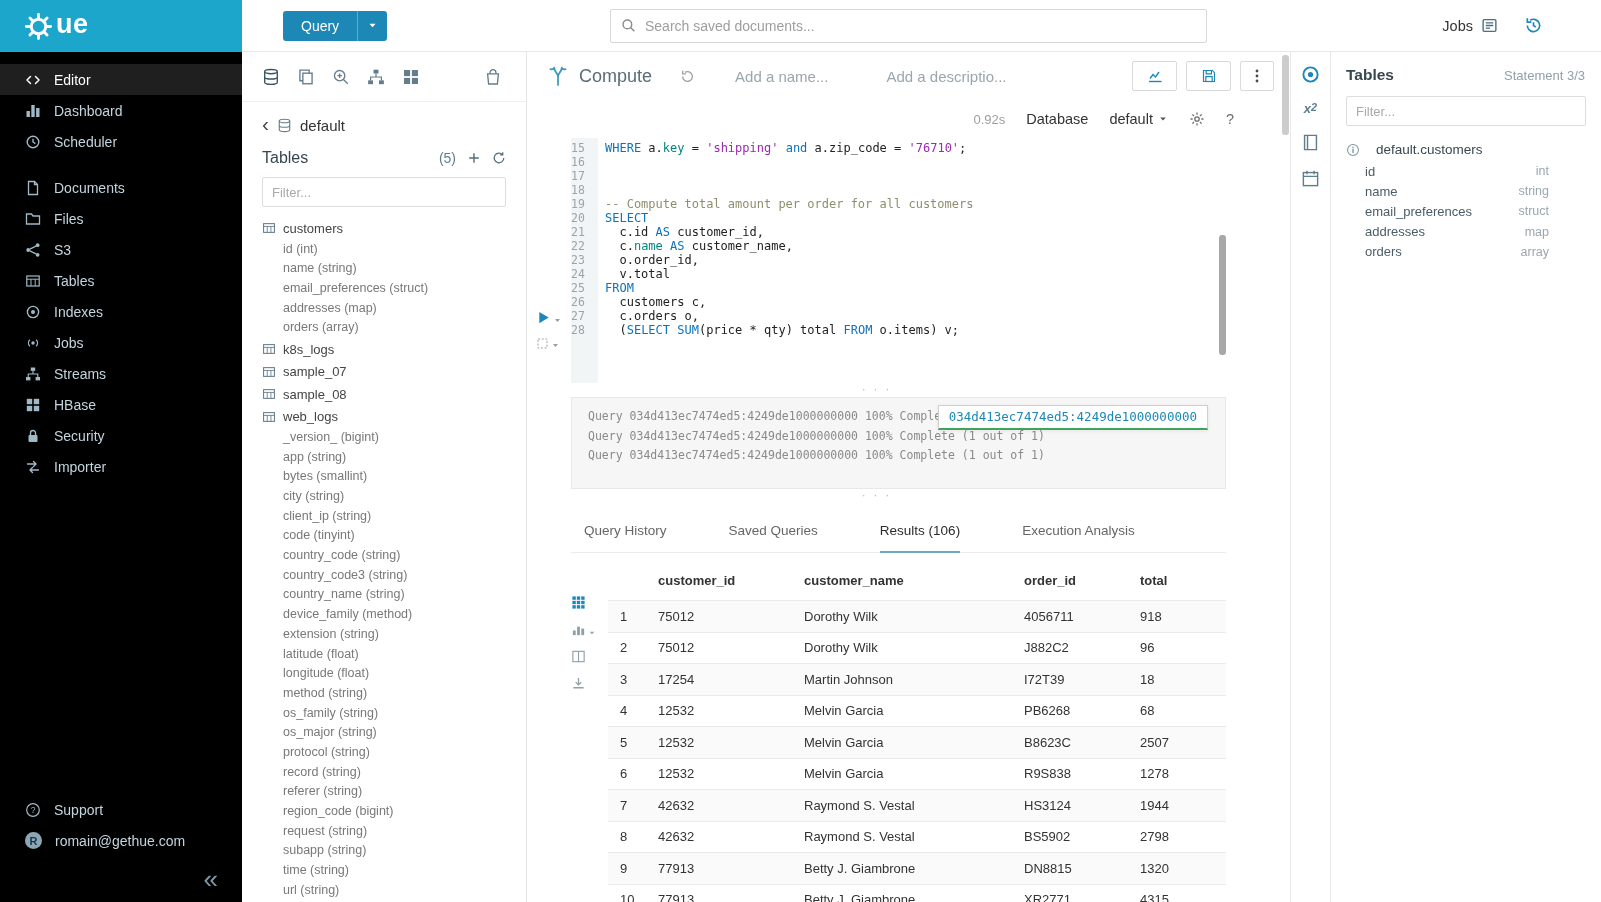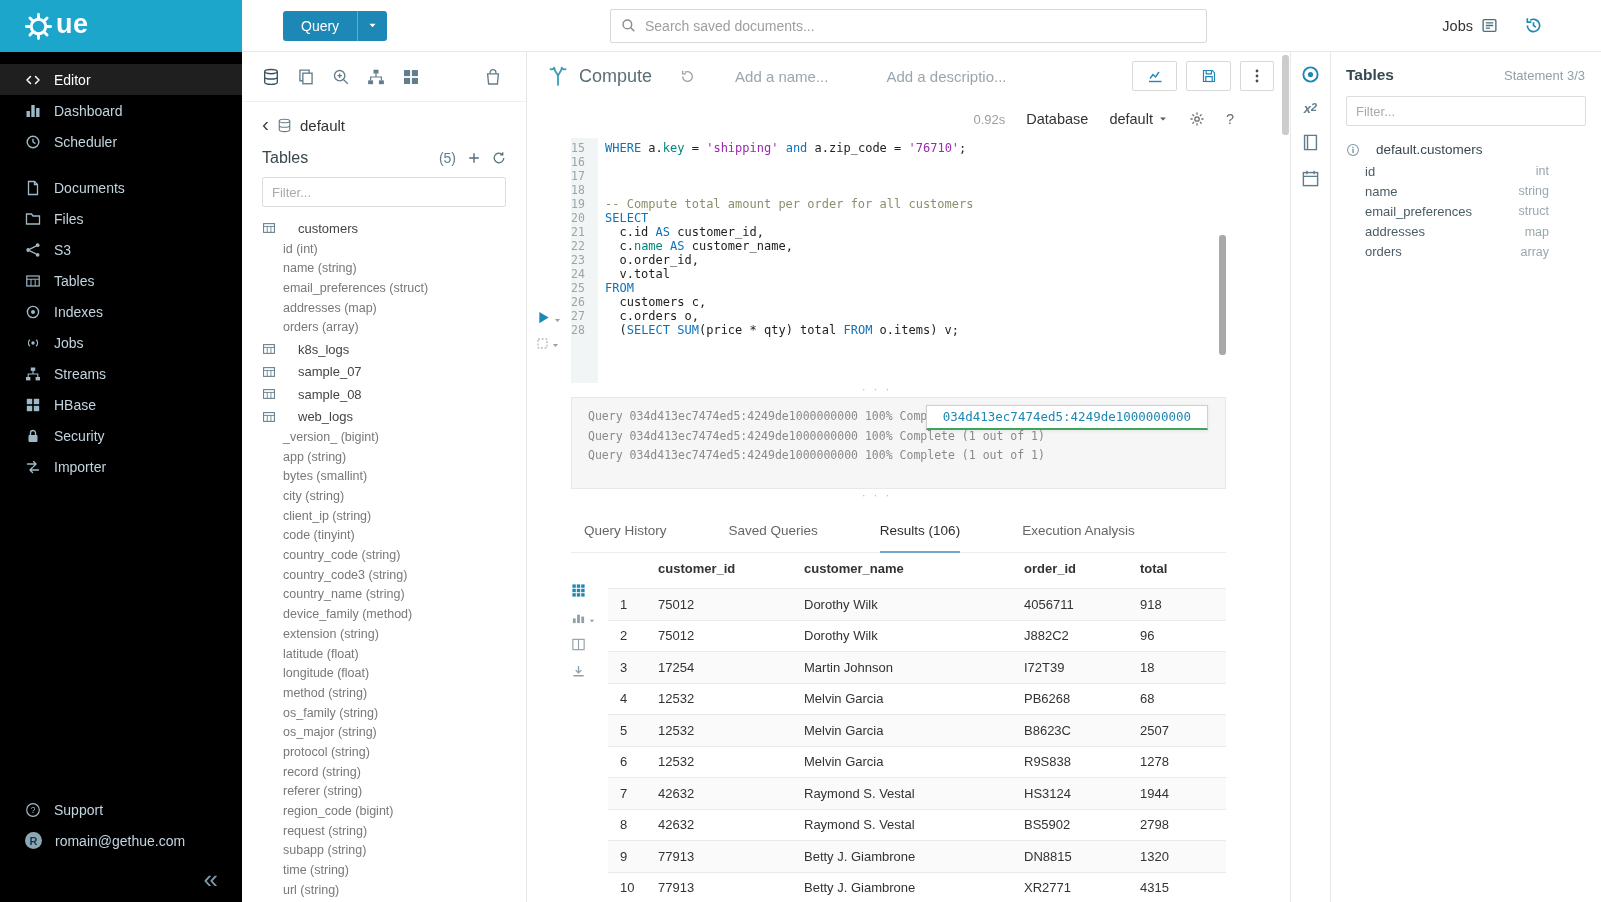--- a/index.html
+++ b/index.html
@@ -54,21 +54,21 @@
 .crumb-ic{width:15px;height:15px;color:#647d8a}
 .crumb-name{font-size:15px;color:#333}
 .tb-head{display:flex;align-items:center;padding:13px 20px 2px}
 .tb-title{font-size:16px;color:#37474f}
 .tb-count{margin-left:auto;font-size:14px;color:#607d8b}
 .tb-plus,.tb-refresh{width:14px;height:14px;color:#546e7a;margin-left:11px;cursor:pointer;display:inline-flex}
 .tb-plus svg,.tb-refresh svg{width:100%;height:100%}
 .tb-filter{margin:8px 20px 6px;height:30px;border:1px solid #ddd;border-radius:2px;padding:0 9px;font-size:13px;font-family:inherit;outline:none}
 .tb-filter::placeholder{color:#aaa}
 .tb-tree{flex:1;overflow:hidden;padding:4px 0 0 20px;white-space:nowrap}
-.tb-table{height:22.5px;display:flex;align-items:center;gap:22px;font-size:13px;color:#444;cursor:pointer}
+.tb-table{height:22.5px;display:flex;align-items:center;gap:7px;font-size:13px;color:#444;cursor:pointer}
 .tb-table .icon{width:14px;height:14px;min-width:14px;color:#647d8a}
 .tb-col{height:19.7px;line-height:19.7px;padding-left:21px;font-size:12.5px;color:#787878;cursor:pointer}
 
 
 .editor-panel{flex:1;min-width:0;display:flex;flex-direction:column;position:relative;background:#fff;overflow:hidden}
 .ed-header{height:48px;min-height:48px;display:flex;align-items:center;padding:0 16px 0 20px}
 .impala-ic{width:22px;height:22px;color:#3d9db8}
 .engine-name{margin-left:10px;font-size:18px;color:#5a6e78}
 .ed-history{margin-left:28px;width:15px;height:15px;color:#a0a0a0;cursor:pointer;display:inline-flex}
 .ed-history svg{width:100%;height:100%}
@@ -100,23 +100,23 @@
 .code-lines{flex:1;padding:3px 0 0 7px;font-family:"DejaVu Sans Mono",monospace;font-size:12px;line-height:14px;color:#222;white-space:pre;overflow:hidden}
 .tok-kw{color:#0d73bb}
 .tok-kw2{color:#00877c}
 .tok-str{color:#9c27b0}
 .tok-cm{color:#8e8e6e}
 .tok-pl{color:#222}
 
 .resize-dots{height:14px;text-align:center;color:#c2c2c2;font-size:13px;letter-spacing:2px;line-height:12px;cursor:row-resize;margin-right:64px}
 .log-box{margin:0 64px 0 44px;background:#f6f6f6;border:1px solid #e8e8e8;height:92px;min-height:92px;padding:9px 16px;position:relative}
 .log-line{font-family:"DejaVu Sans Mono",monospace;font-size:11.5px;line-height:19.5px;color:#8a8a8a;white-space:nowrap}
-.log-tooltip{position:absolute;top:7px;right:17px;background:#fff;border:1px solid #cfcfcf;border-bottom:2px solid #3fa45b;padding:3px 16px 4px;font-family:"DejaVu Sans Mono",monospace;font-size:12.5px;color:#1d87b5;box-shadow:0 1px 4px rgba(0,0,0,.08);cursor:pointer}
-
-.tabs{margin:20px 64px 0 44px;display:flex;gap:62px;border-bottom:1px solid #ececec;padding-left:13px}
+.log-tooltip{position:absolute;top:7px;right:17px;background:#fff;border:1px solid #cfcfcf;border-bottom:2px solid #3fa45b;padding:3px 10px 4px;font-family:"DejaVu Sans Mono",monospace;font-size:12.5px;color:#1d87b5;box-shadow:0 1px 4px rgba(0,0,0,.08);cursor:pointer}
+
+.tabs{margin:20px 64px 12px 44px;display:flex;gap:62px;border-bottom:1px solid #ececec;padding-left:13px}
 .tab{padding-bottom:13px;font-size:13.5px;color:#666;cursor:pointer;border-bottom:2px solid transparent;margin-bottom:-1px}
 .tab.active{color:#2c2c2c;border-bottom-color:#6fa8c9}
 
 .results-wrap{display:flex;margin:0 64px 0 44px;flex:1;min-height:0;overflow:hidden}
 .res-icons{width:37px;min-width:37px;display:flex;flex-direction:column;align-items:flex-start;gap:12px;padding-top:30px}
 .res-ic{width:15px;height:15px;color:#90a0a8;cursor:pointer;position:relative;display:inline-flex}
 .res-ic svg{width:100%;height:100%}
 .res-ic.active{color:#1d87b5}
 .res-caret{position:absolute;right:-10px;bottom:0;width:8px;height:8px;color:#90a0a8;display:inline-flex}
 .res-caret svg{width:100%;height:100%}

